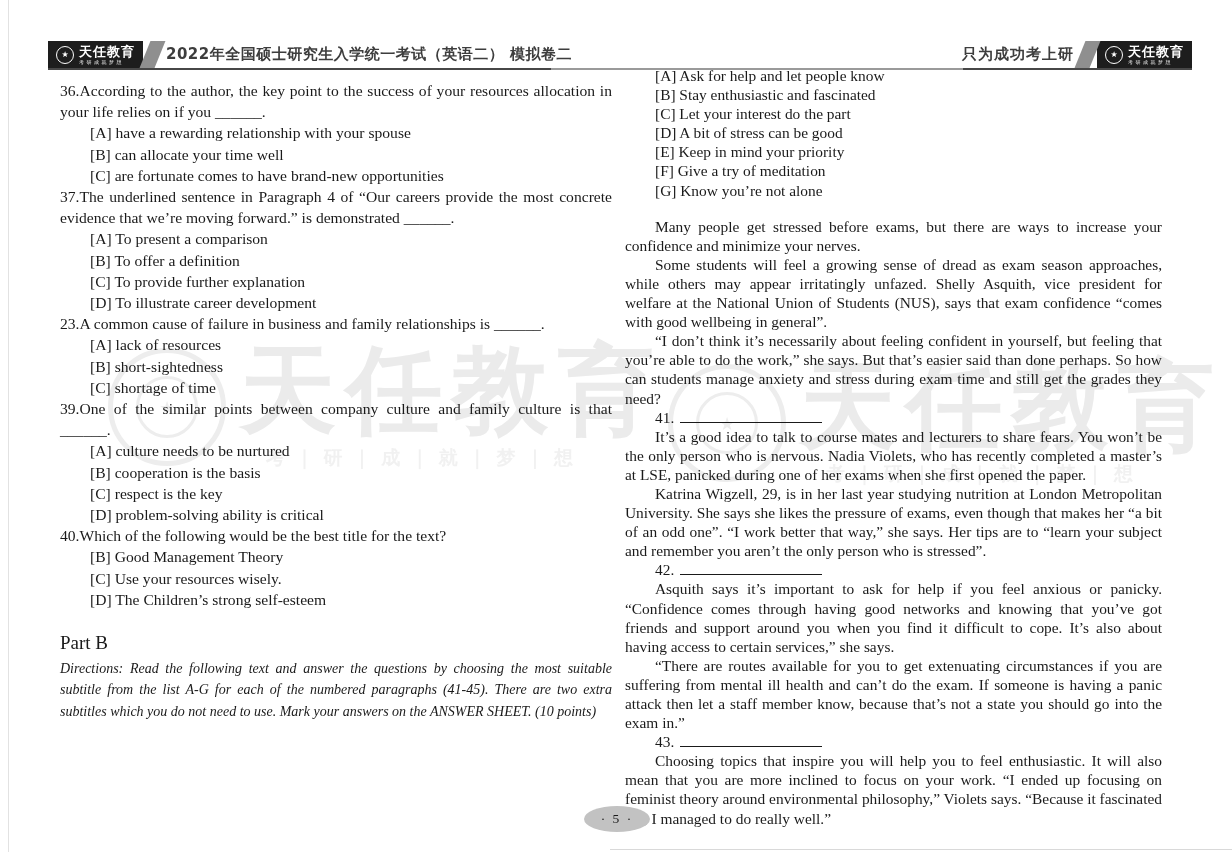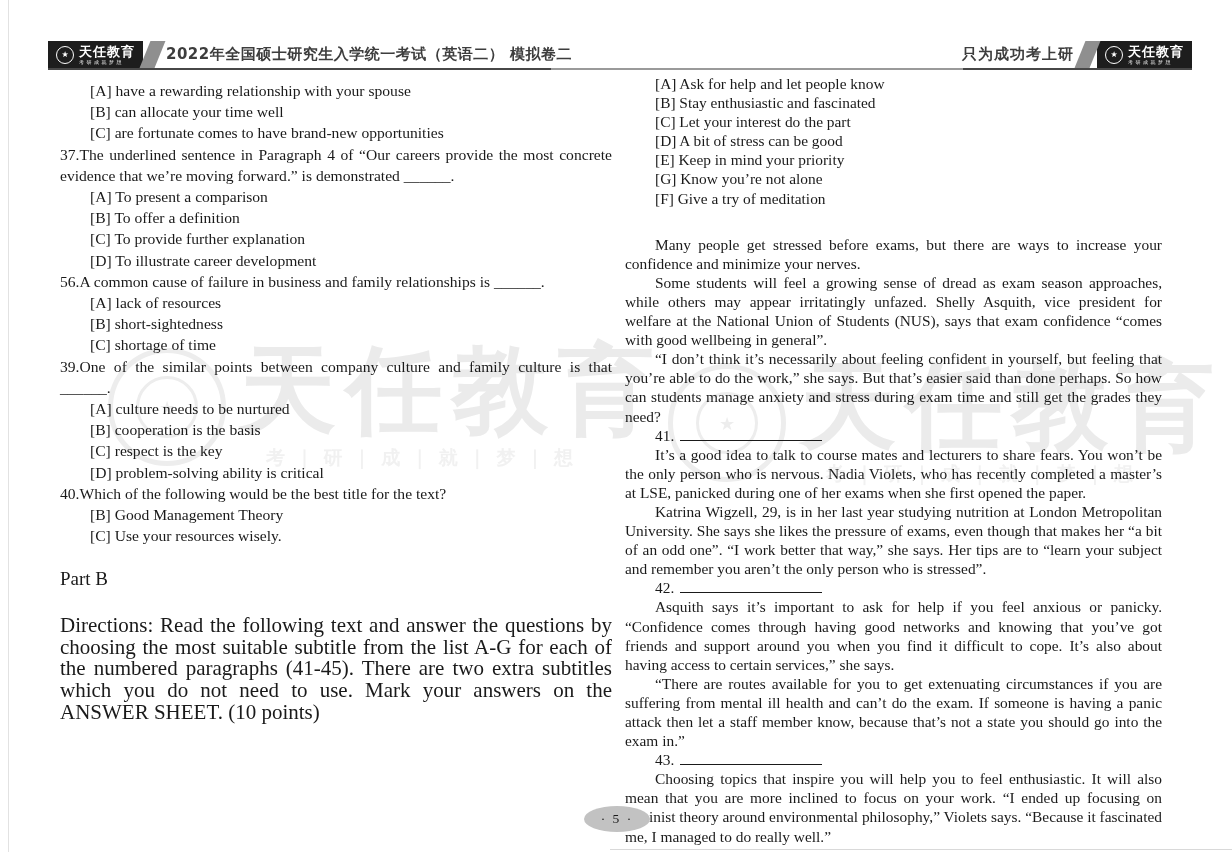--- a/index.html
+++ b/index.html
@@ -53,31 +53,31 @@
   }
   .wm-seal-inner { width:62px; height:62px; border:3px solid #ededed; border-radius:50%;
     display:flex; align-items:center; justify-content:center; color:#ededed; font-size:18px; }
   .wm-textcol { margin-left:14px; }
   .wm-brand { font-size:96px; line-height:1; font-weight:bold; color:#ebebeb; letter-spacing:10px; white-space:nowrap; }
   .wm-slogan { font-size:19px; line-height:1; font-weight:bold; color:#f1f1f1; letter-spacing:10px; margin:10px 0 0 26px; white-space:nowrap; }
 
   
   .col { position:absolute; z-index:1; }
   .col-left  { left:60px;  top:80px; width:552px; font-size:15.6px; line-height:21.2px; }
-  .col-right { left:625px; top:74px; width:537px; font-size:15.4px; line-height:19.1px; }
+  .col-right { left:625px; top:66px; width:537px; font-size:15.4px; line-height:19.1px; }
 
   .q-stem { text-align:justify; }
   .q-option { padding-left:30px; }
 
   .partb-heading { margin-top:22px; font-size:19px; font-weight:normal; line-height:1.2; }
-  .directions { margin-top:24px; text-align:justify; font-size:21px; line-height:21.6px; }
+  .directions { margin-top:3px; font-style:italic; text-align:justify; font-size:14px; line-height:21.6px; }
 
   .subtitle-options { margin-left:30px; }
   .para { text-indent:30px; text-align:justify; }
-  .para-first { margin-top:27px; }
+  .para-first { margin-top:17px; }
   .blank-row { padding-left:30px; white-space:nowrap; }
   .blank-num { display:inline-block; }
   .blank-line { display:inline-block; width:142px; border-bottom:1.4px solid #1a1a1a; height:13px; margin-left:6px; }
 
   
   .footer-pill {
     position:absolute; left:584px; top:806px; width:66px; height:26px; z-index:1;
     background:#c2c2c2; border-radius:50%; text-align:center; line-height:26px;
     font-size:13.5px; color:#1a1a1a; letter-spacing:2px;
   }
@@ -128,68 +128,70 @@
         <span class="logo-main">天任教育</span>
         <span class="logo-sub">考研成就梦想</span>
       </span>
     </div>
   </div>
   <div class="header-rule"></div>
 
   <div class="col col-left">
 
     <div class="question">
+      <div class="q-stem">36.According to the author, the key point to the success of your resources allocation in your life relies on if you ______.</div>
       <div class="q-option">[A] have a rewarding relationship with your spouse</div>
       <div class="q-option">[B] can allocate your time well</div>
       <div class="q-option">[C] are fortunate comes to have brand-new opportunities</div>
     </div>
 
     <div class="question">
       <div class="q-stem">37.The underlined sentence in Paragraph 4 of “Our careers provide the most concrete evidence that we’re moving forward.” is demonstrated ______.</div>
       <div class="q-option">[A] To present a comparison</div>
       <div class="q-option">[B] To offer a definition</div>
       <div class="q-option">[C] To provide further explanation</div>
       <div class="q-option">[D] To illustrate career development</div>
     </div>
 
     <div class="question">
-      <div class="q-stem">56.A common cause of failure in business and family relationships is ______.</div>
+      <div class="q-stem">23.A common cause of failure in business and family relationships is ______.</div>
       <div class="q-option">[A] lack of resources</div>
       <div class="q-option">[B] short-sightedness</div>
       <div class="q-option">[C] shortage of time</div>
     </div>
 
     <div class="question">
       <div class="q-stem">39.One of the similar points between company culture and family culture is that ______.</div>
       <div class="q-option">[A] culture needs to be nurtured</div>
       <div class="q-option">[B] cooperation is the basis</div>
       <div class="q-option">[C] respect is the key</div>
       <div class="q-option">[D] problem-solving ability is critical</div>
     </div>
 
     <div class="question">
       <div class="q-stem">40.Which of the following would be the best title for the text?</div>
       <div class="q-option">[B] Good Management Theory</div>
       <div class="q-option">[C] Use your resources wisely.</div>
+      <div class="q-option">[D] The Children’s strong self-esteem</div>
     </div>
 
     <div class="partb-heading">Part B</div>
     <div class="directions">Directions: Read the following text and answer the questions by choosing the most suitable subtitle from the list A-G for each of the numbered paragraphs (41-45). There are two extra subtitles which you do not need to use. Mark your answers on the ANSWER SHEET. (10 points)</div>
   </div>
 
   <div class="col col-right">
 
     <div class="subtitle-options">
       <div class="subtitle-option">[A] Ask for help and let people know</div>
       <div class="subtitle-option">[B] Stay enthusiastic and fascinated</div>
       <div class="subtitle-option">[C] Let your interest do the part</div>
       <div class="subtitle-option">[D] A bit of stress can be good</div>
       <div class="subtitle-option">[E] Keep in mind your priority</div>
+      <div class="subtitle-option">[F] Give a try of meditation</div>
       <div class="subtitle-option">[G] Know you’re not alone</div>
-      <div class="subtitle-option">[F] Give a try of meditation</div>
     </div>
 
     <p class="para para-first">Many people get stressed before exams, but there are ways to increase your confidence and minimize your nerves.</p>
     <p class="para">Some students will feel a growing sense of dread as exam season approaches, while others may appear irritatingly unfazed. Shelly Asquith, vice president for welfare at the National Union of Students (NUS), says that exam confidence “comes with good wellbeing in general”.</p>
     <p class="para">“I don’t think it’s necessarily about feeling confident in yourself, but feeling that you’re able to do the work,” she says. But that’s easier said than done perhaps. So how can students manage anxiety and stress during exam time and still get the grades they need?</p>
 
     <div class="blank-row">
       <span class="blank-num">41.</span><span class="blank-line"></span>
     </div>
 

